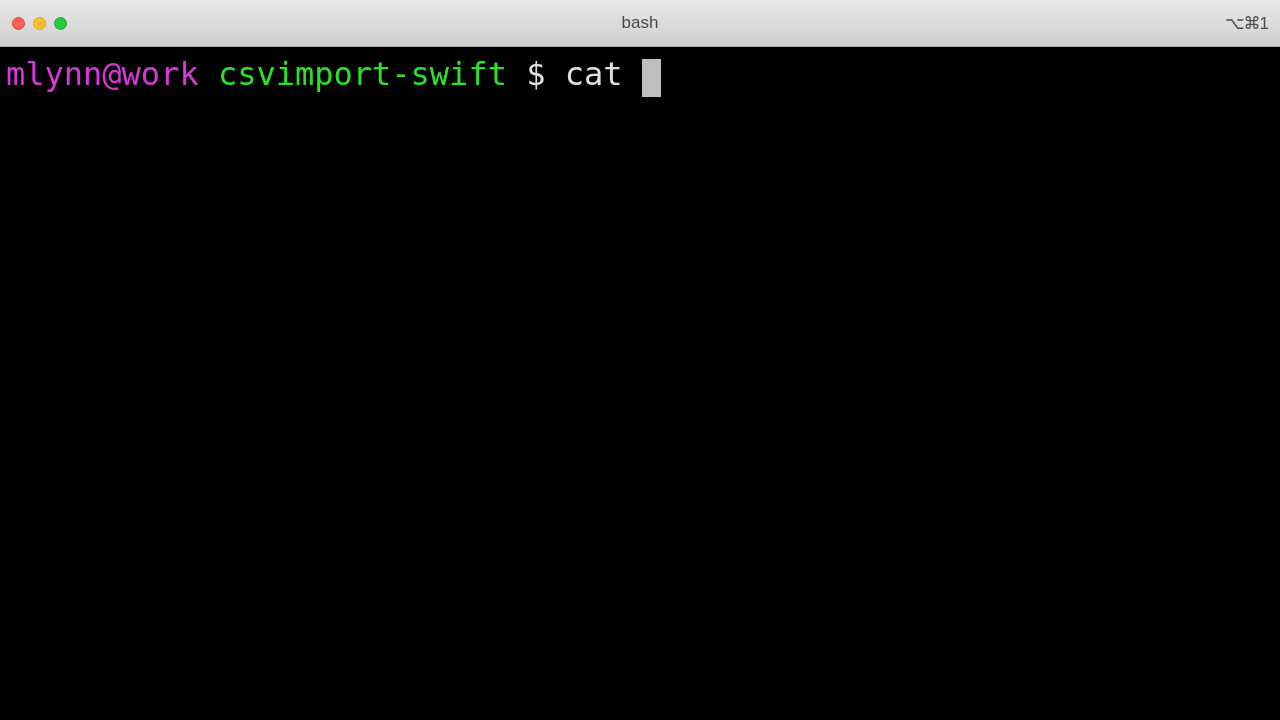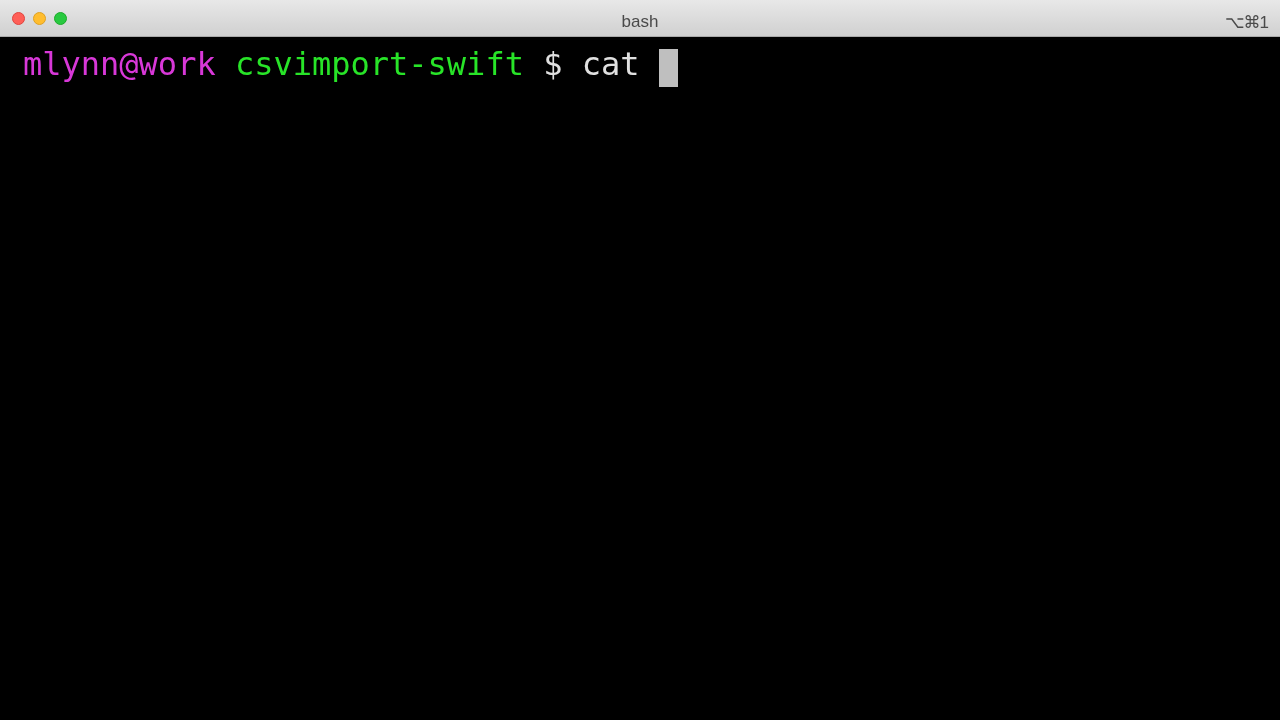--- a/index.html
+++ b/index.html
@@ -10,26 +10,26 @@
       font-family: -apple-system, BlinkMacSystemFont, sans-serif;
       background: #000;
     }
     .window {
       width: 100%;
       height: 100%;
       display: flex;
       flex-direction: column;
     }
     .title-bar {
-      height: 37px;
+      height: 47px;
       background: linear-gradient(to bottom, #e8e8e8, #d0d0d0);
       border-bottom: 1px solid #aaa;
       display: flex;
-      align-items: flex-start;
-      padding: 12px 12px;
+      align-items: center;
+      padding: 0 12px;
       position: relative;
     }
     .traffic-lights {
       display: flex;
       gap: 8px;
       align-items: center;
     }
     .traffic-light {
       width: 13px;
       height: 13px;
@@ -48,21 +48,21 @@
     }
     .title-right {
       margin-left: auto;
       color: #4a4a4a;
       font-size: 17px;
       letter-spacing: -1px;
     }
     .terminal-body {
       flex: 1;
       background: #000;
-      padding: 6px 23px;
+      padding: 6px 6px;
       font-family: "Menlo", "Monaco", monospace;
       font-size: 32px;
       line-height: 1.35;
       white-space: pre;
     }
     .prompt-user { color: #d838d8; }
     .prompt-dir { color: #28e428; }
     .prompt-sym { color: #e0e0e0; }
     .prompt-cmd { color: #e0e0e0; }
     .cursor {

